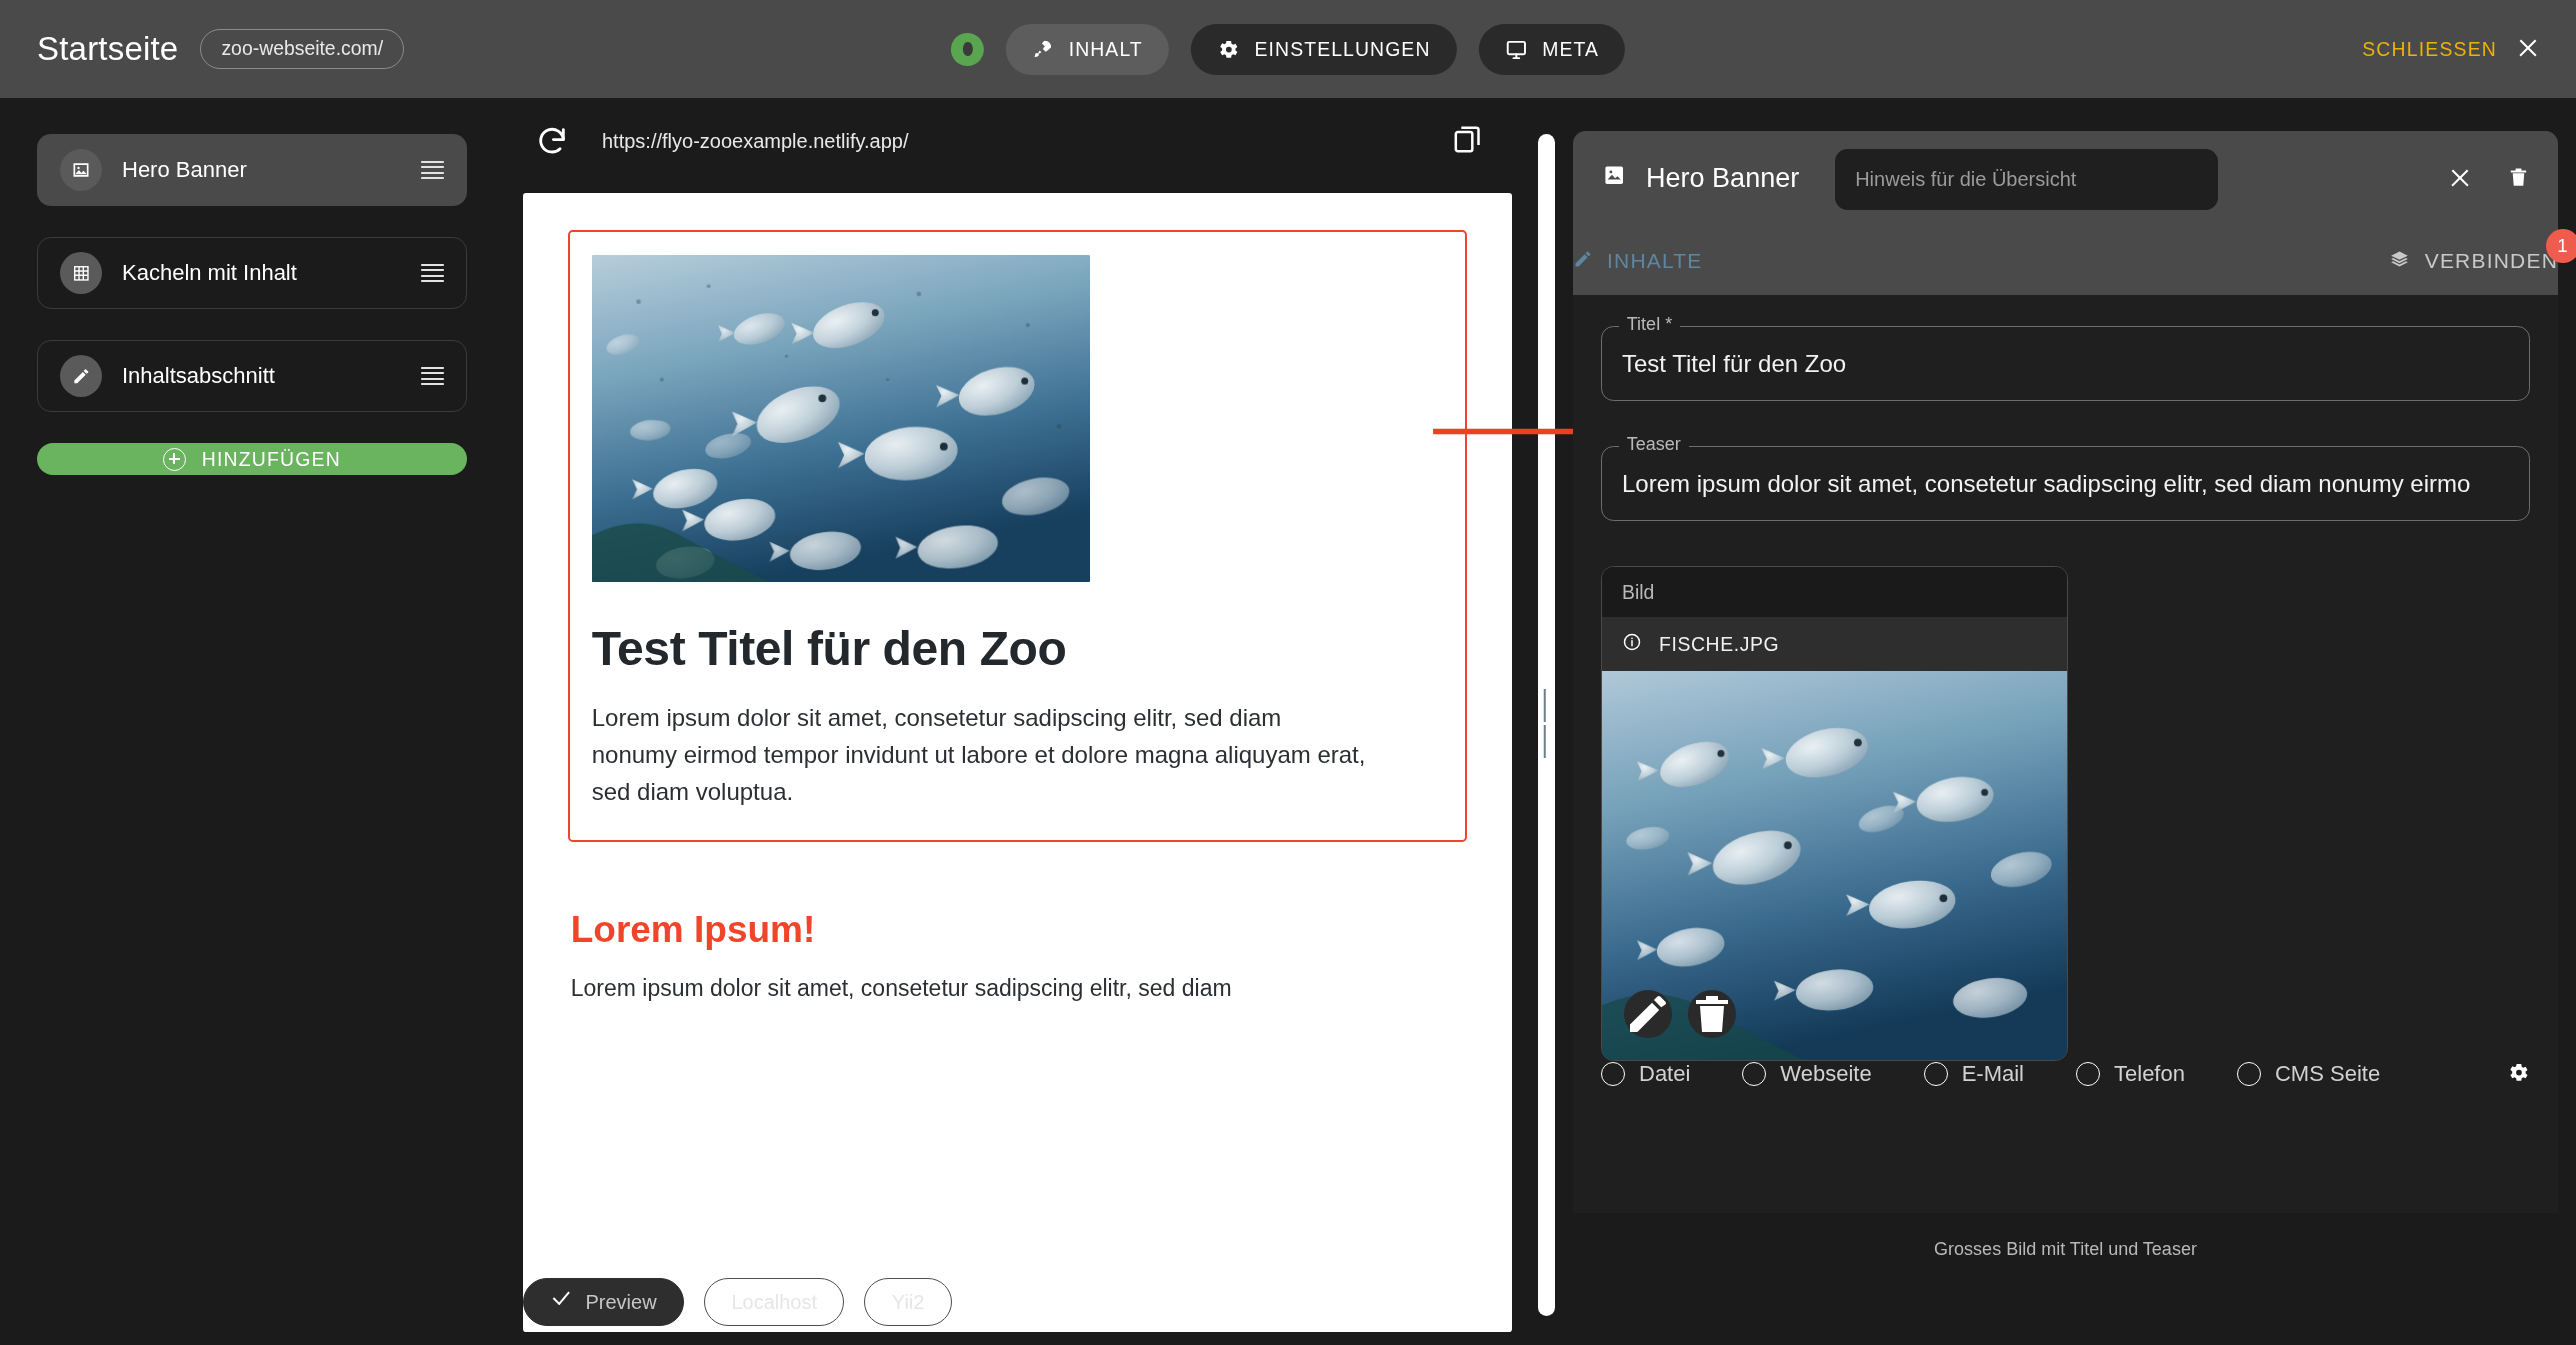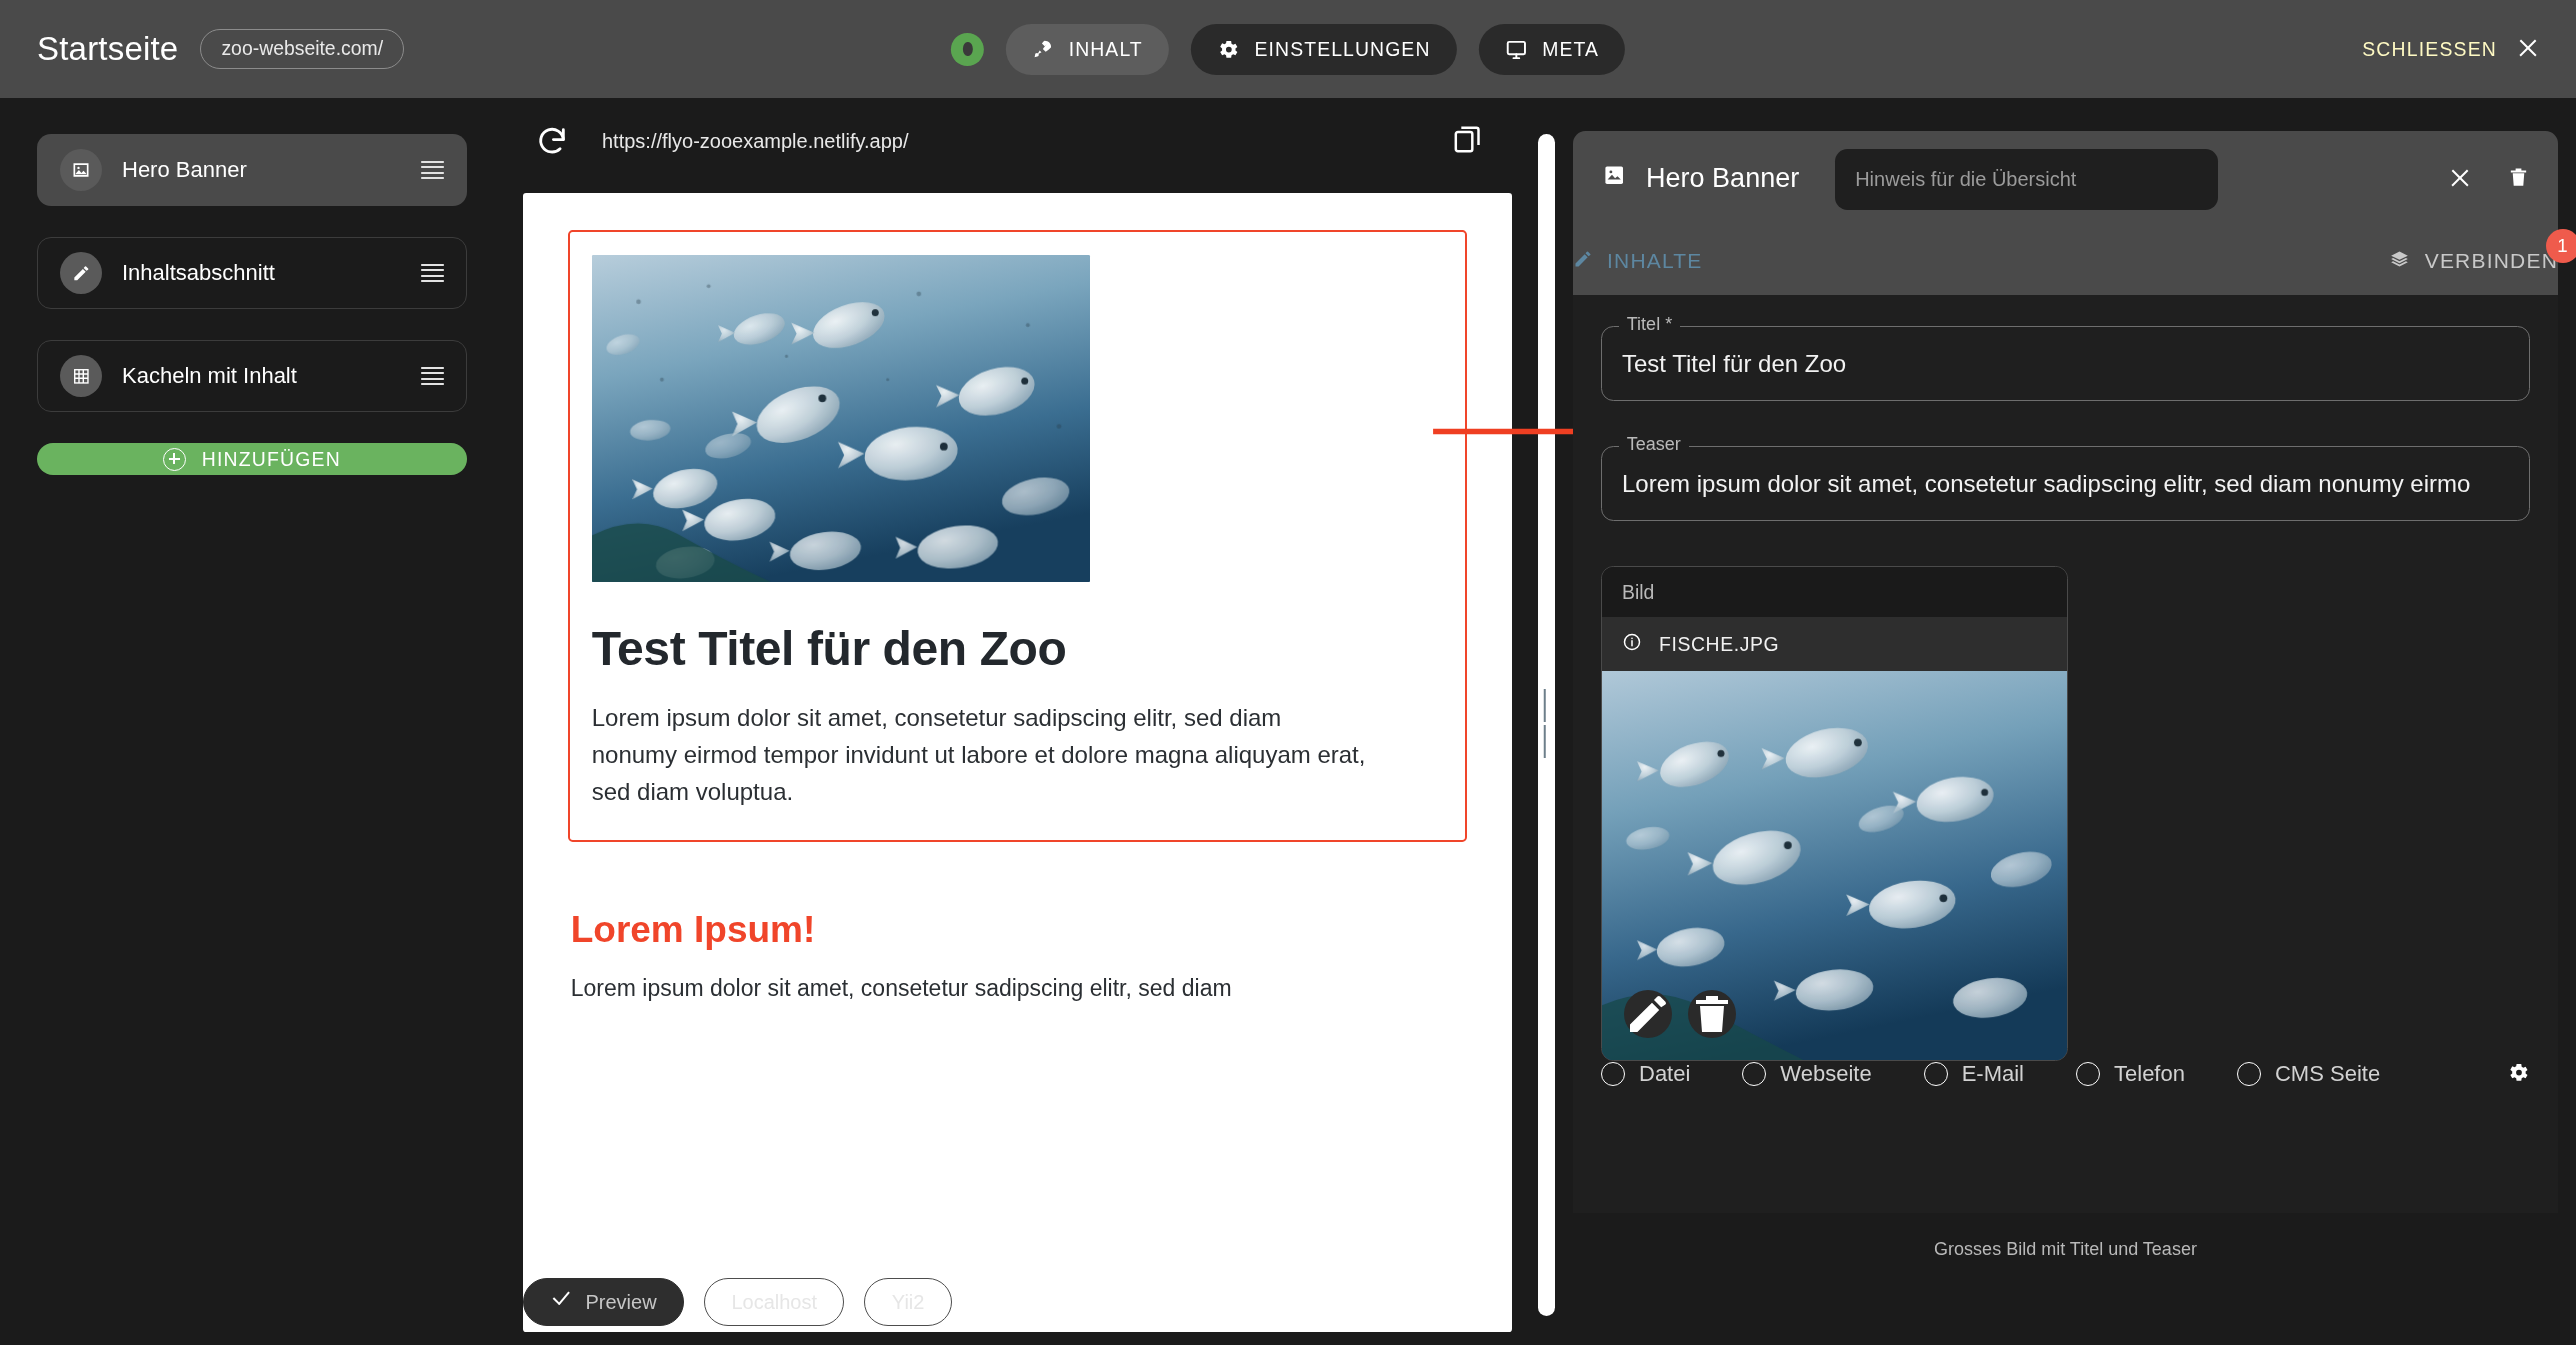--- a/index.html
+++ b/index.html
@@ -35,21 +35,21 @@
   .tbtn {
     display: flex; align-items: center; gap: 14.8px;
     height: 51px; padding: 0 26px; border-radius: 26px;
     color: #fff; font-size: 19.4px; letter-spacing: 1.1px; font-weight: 400;
     background: #2a2a2a; cursor: pointer; white-space: nowrap;
   }
   .tbtn.light { background: #5d5d5d; }
   .tbtn svg { display:block; }
   .topbar-right {
     position: absolute; right: 37px; display: flex; align-items: center; gap: 20px;
-    color: #fef9c3; font-size: 19.4px; letter-spacing: 1.2px; cursor: pointer; margin-left: 28px;
+    color: #eab308; font-size: 19.4px; letter-spacing: 1.2px; cursor: pointer; margin-left: 28px;
   }
   .x-glyph { position: relative; width: 22px; height: 22px; }
   .x-glyph:before, .x-glyph:after {
     content:""; position:absolute; left:0; top:9.3px; width:22px; height:2.3px; background:#fff;
   }
   .x-glyph:before { transform: rotate(45deg); }
   .x-glyph:after  { transform: rotate(-45deg); }
 
   
   .sidebar { position: absolute; top: 98px; left: 0; width: 504px; height: 1248px; background:#1b1b1b; padding: 36px 37px 0; }
@@ -241,41 +241,41 @@
       <div class="sb-handle">
           <span></span>
           <span></span>
           <span></span>
           <span></span>
         </div>
     </div>
 
     <div class="sb-item">
       <div class="sb-icon">
-        <svg width="18.7" height="18.7" viewBox="0 0 24 24" fill="#fff">
-            <path d="M3 17.3V21h3.7L17.6 10 14 6.4 3 17.3zM20.7 7.3a1 1 0 000-1.4l-2.6-2.6a1 1 0 00-1.4 0L15 5l3.6 3.6 2.1-1.3z"></path>
-          </svg>
-      </div>
-      <div class="sb-label">Inhaltsabschnitt</div>
-      <div class="sb-handle">
-          <span></span>
-          <span></span>
-          <span></span>
-          <span></span>
-        </div>
-    </div>
-
-    <div class="sb-item">
-      <div class="sb-icon">
         <svg width="18.7" height="18.7" viewBox="0 0 24 24" fill="none" stroke="#fff" stroke-width="1.8">
             <rect x="3.5" y="3.5" width="17" height="17"></rect>
             <path d="M3.5 9h17M3.5 14.5h17M9 3.5v17M14.5 3.5v17"></path>
           </svg>
       </div>
       <div class="sb-label">Kacheln mit Inhalt</div>
+      <div class="sb-handle">
+          <span></span>
+          <span></span>
+          <span></span>
+          <span></span>
+        </div>
+    </div>
+
+    <div class="sb-item">
+      <div class="sb-icon">
+        <svg width="18.7" height="18.7" viewBox="0 0 24 24" fill="#fff">
+            <path d="M3 17.3V21h3.7L17.6 10 14 6.4 3 17.3zM20.7 7.3a1 1 0 000-1.4l-2.6-2.6a1 1 0 00-1.4 0L15 5l3.6 3.6 2.1-1.3z"></path>
+          </svg>
+      </div>
+      <div class="sb-label">Inhaltsabschnitt</div>
       <div class="sb-handle">
           <span></span>
           <span></span>
           <span></span>
           <span></span>
         </div>
     </div>
 
     <div class="add-btn">
       <span class="plus-circle"></span>

